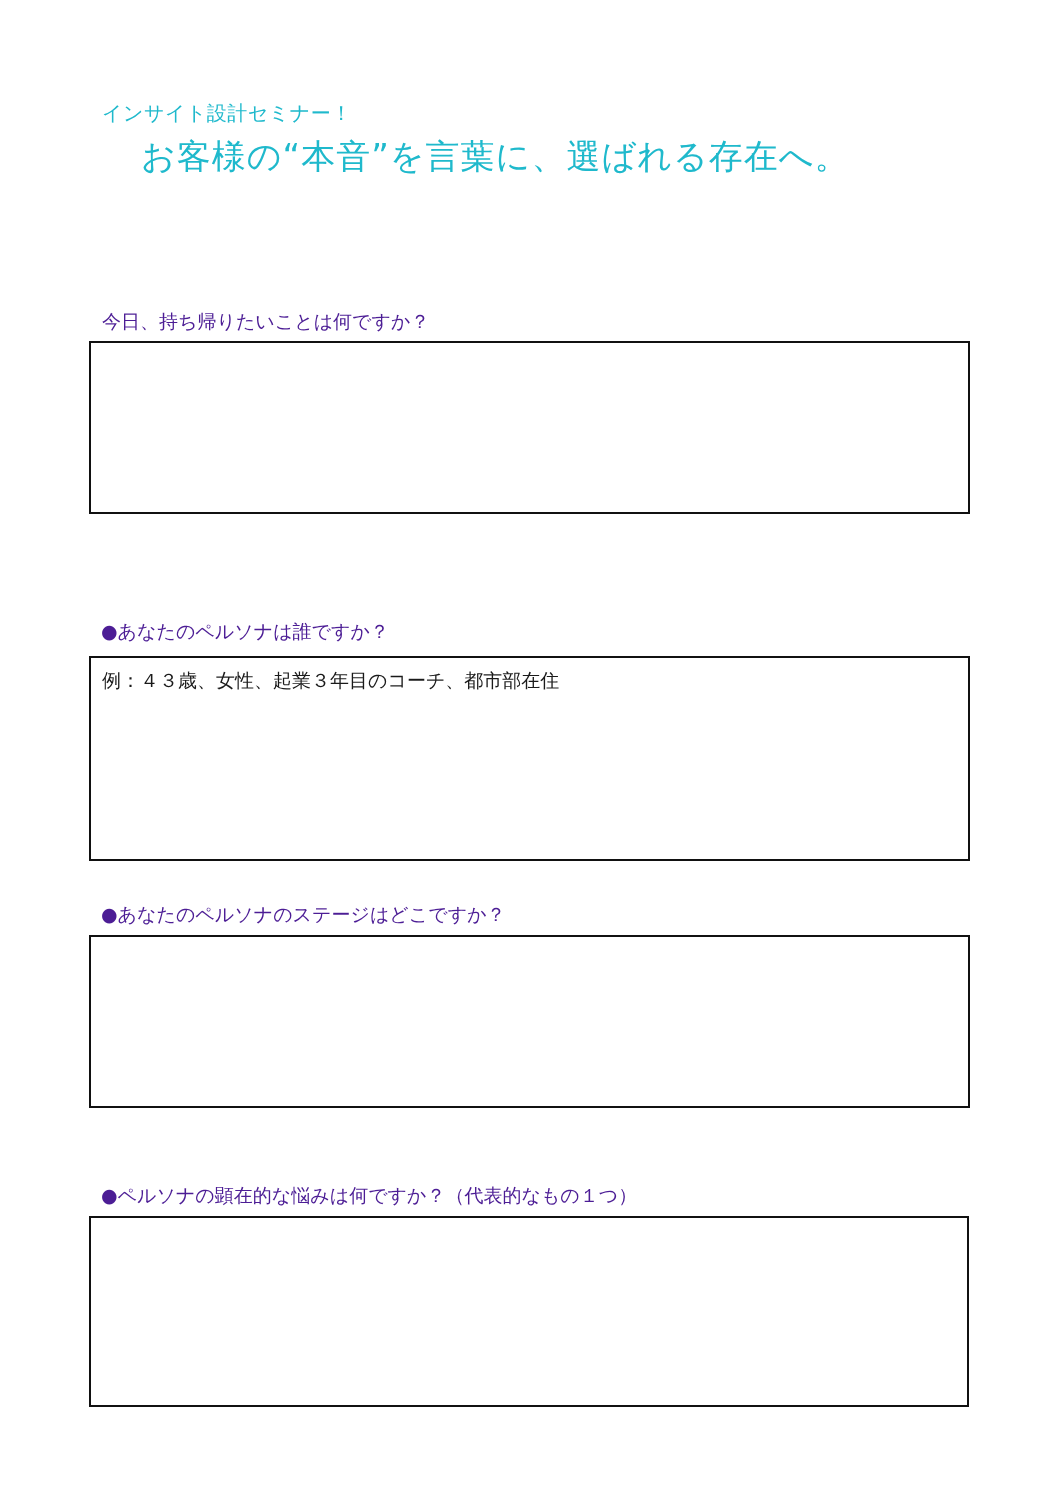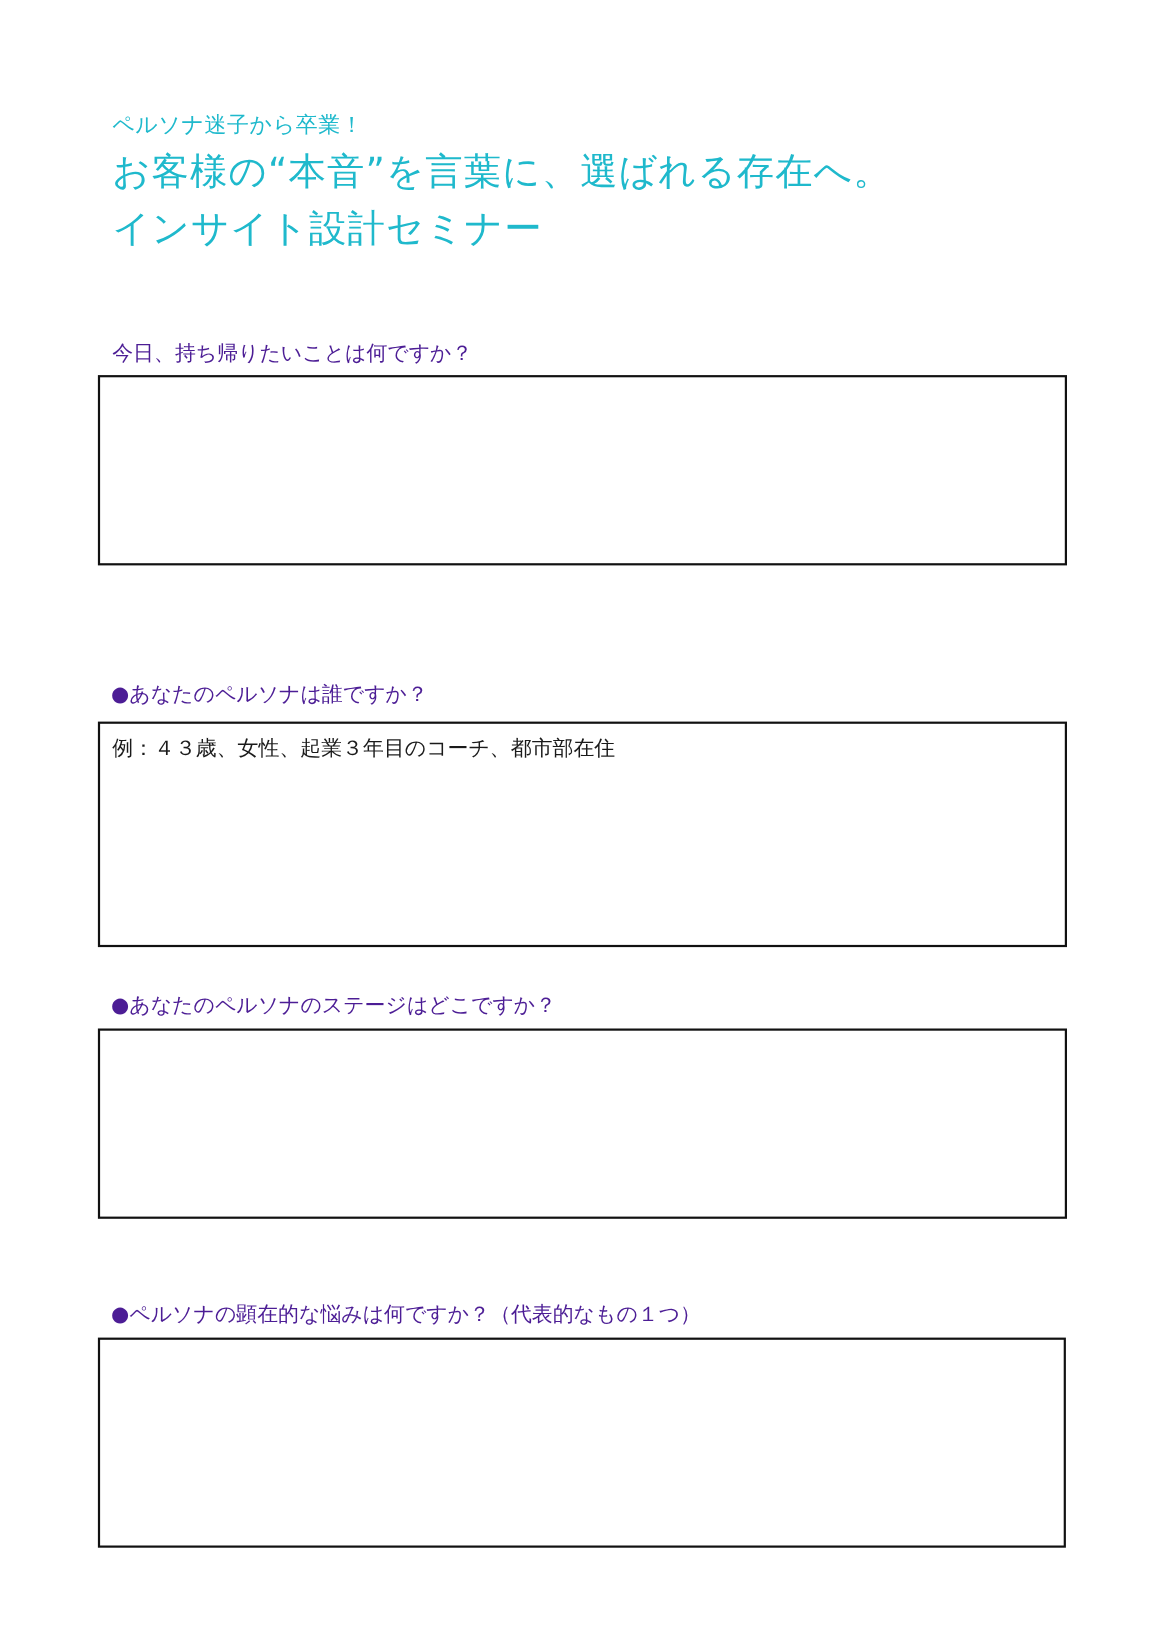--- a/index.html
+++ b/index.html
@@ -20,21 +20,21 @@
       letter-spacing: 0.5px;
       white-space: nowrap;
     }
     .title-line {
       color: #1fb9cc;
       font-size: 34px;
       line-height: 52px;
       letter-spacing: 1px;
       white-space: nowrap;
     }
-    .title-line.first { margin-top: 2px; }
+    .title-line.first { margin-top: 2px; margin-left: 39px; }
     .q-label {
       position: absolute;
       left: 102px;
       font-size: 19px;
       line-height: 24px;
       white-space: nowrap;
       color: #4c1d95;
     }
     .q-label.bullet { left: 101px; }
     .answer-box {
@@ -52,23 +52,22 @@
       font-size: 19px;
       line-height: 24px;
       white-space: nowrap;
       color: #1a1a1a;
     }
   </style>
 </head>
 <body>
 
 <div class="header">
-  <div class="subtitle">ペルソナ迷子から卒業！</div>
+  <div class="subtitle">インサイト設計セミナー！</div>
   <div class="title-line first">お客様の“本音”を言葉に、選ばれる存在へ。</div>
-  <div class="title-line">インサイト設計セミナー</div>
 </div>
 
 <div class="q-label" style="top:309px;">今日、持ち帰りたいことは何ですか？</div>
 <div class="answer-box" style="top:341px; height:169px;"></div>
 
 <div class="q-label bullet" style="top:619px;">●あなたのペルソナは誰ですか？</div>
 <div class="answer-box" style="top:656px; height:201px;text-align:center;">
   <div class="example-text">例：４３歳、女性、起業３年目のコーチ、都市部在住</div>
 </div>
 

